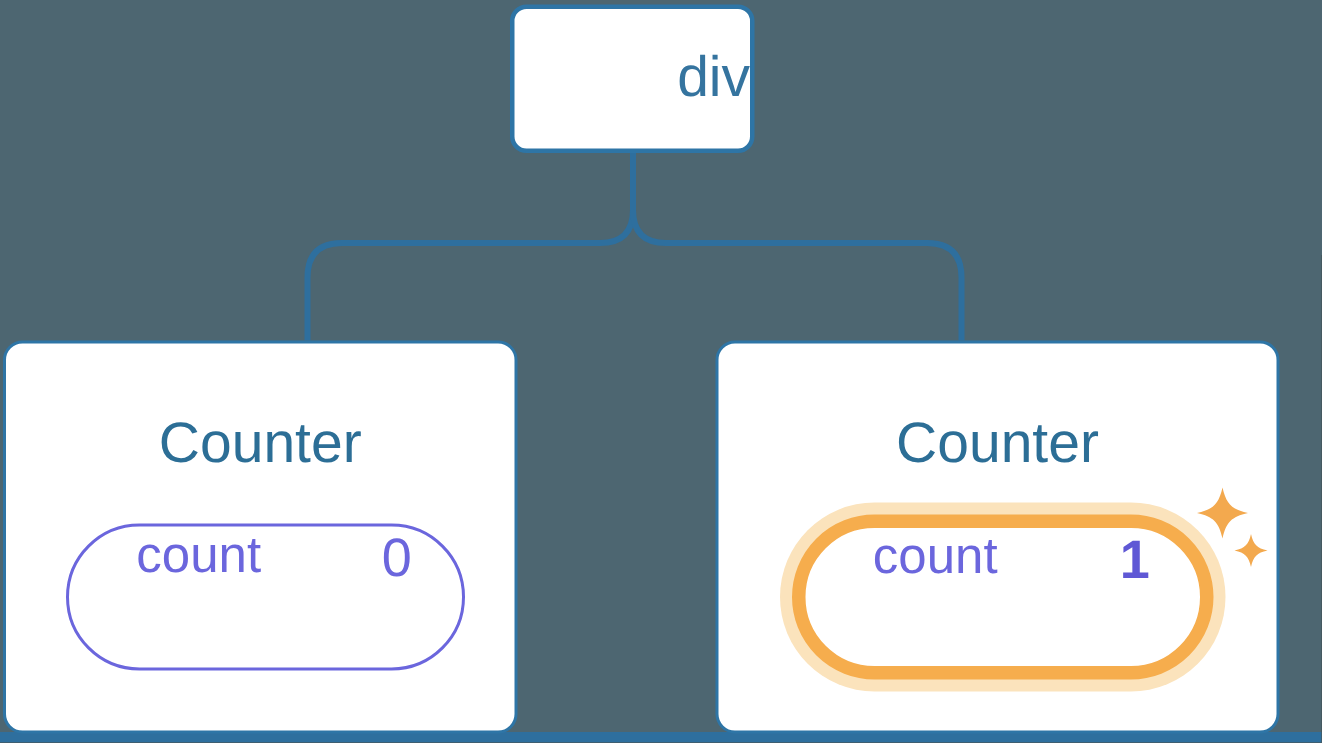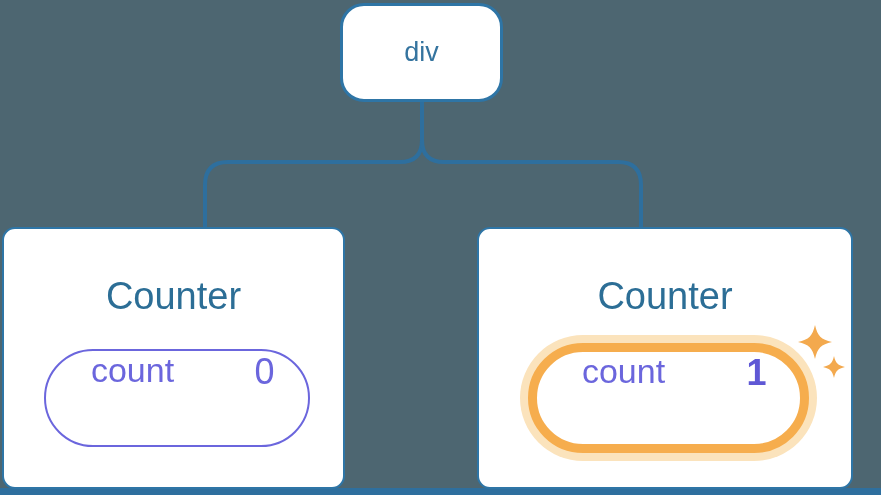--- a/index.html
+++ b/index.html
@@ -41,25 +41,25 @@
   
   .root-node {
     position: absolute;
     left: 340px;
     top: 3px;
     width: 163px;
     height: 99px;
     box-sizing: border-box;
     background: var(--card-bg, #fff);
     border: 3px solid var(--card-border, #2E75A6);
-    border-radius: 24px;
+    border-radius: 11px;
     display: flex;
     align-items: center;
-    justify-content: center;
-    font-size: 27px;
+    justify-content: flex-end;
+    font-size: 38px;
     font-weight: 500;
     color: var(--node-text, #35749F);
     z-index: 2;
   }
 
   
   .card {
     position: absolute;
     top: 227px;
     height: 262px;

